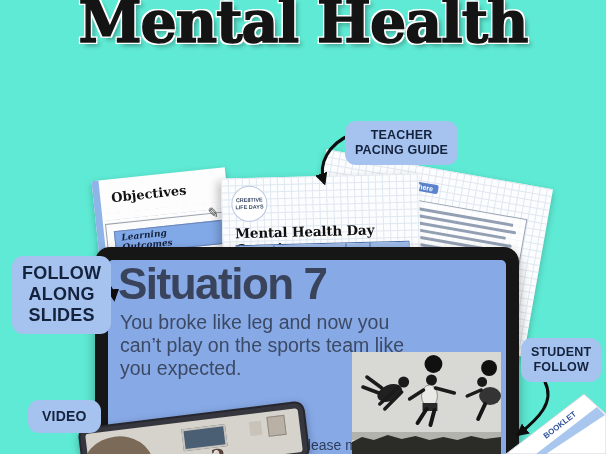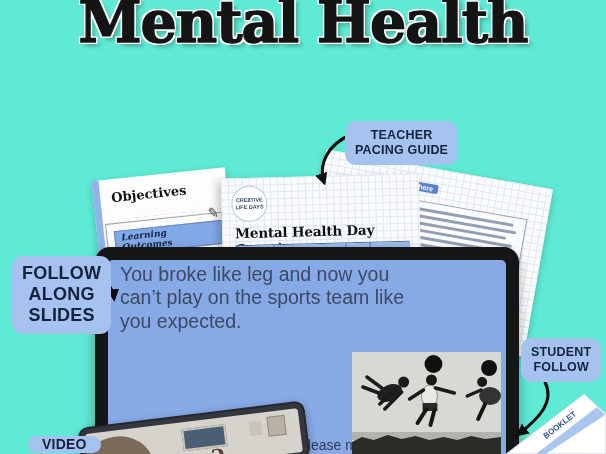--- a/index.html
+++ b/index.html
@@ -27,21 +27,21 @@
 
   
   .callout {
     position:absolute; z-index:22; background:#a5c3ee; color:#15223e;
     font-weight:bold; font-size:12.5px; line-height:1.18; text-align:center;
     border-radius:11px; padding:7px 10px; white-space:pre-line; letter-spacing:.2px;
   }
   .callout.teacher { left:345px; top:121px; }
   .callout.follow  { left:12px;  top:256px; font-size:18px; }
   .callout.booklet { left:521px; top:338px; }
-  .callout.video   { left:28px;  top:436px; font-size:14px; padding:0 14px; }
+  .callout.video   { left:28px;  top:400px; font-size:14px; padding:8px 14px; }
 
   .arrow { position:absolute; z-index:21; }
 
   
   .grid-paper {
     background-color:#fcfdfe;
     background-image:
       linear-gradient(#e0e7f0 1px, transparent 1px),
       linear-gradient(90deg, #e0e7f0 1px, transparent 1px);
     background-size:7px 7px;
@@ -167,20 +167,21 @@
         <div class="c1"></div>
           <div class="c2"></div>
           <div class="c3"></div>
           <div class="c4"></div>
       </div>
     </div>
   </div>
 
   <div class="slide">
     <div class="slide-inner">
+      <div class="slide-heading">Situation 7</div>
       <div class="slide-body">You broke like leg and now you can’t play on the sports team like you expected.</div>
       <div class="slide-partial">please move</div>
 
       <svg class="sports-photo" viewBox="0 0 150 112" preserveAspectRatio="none">
         <rect x="0" y="0" width="150" height="112" fill="#d8d8d5"></rect>
         <rect x="0" y="80" width="150" height="8" fill="#b3b3ae"></rect>
         <path d="M0,90 L10,85 L22,88 L36,83 L50,87 L64,84 L78,88 L92,85 L106,88 L120,84 L134,87 L150,85 L150,112 L0,112 Z" fill="#2b2b28"></path>
 
         <circle cx="52" cy="30" r="5.5" fill="#1b1b1b"></circle>
         <ellipse cx="38" cy="41" rx="13" ry="8" transform="rotate(-22 38 41)" fill="#202020"></ellipse>

